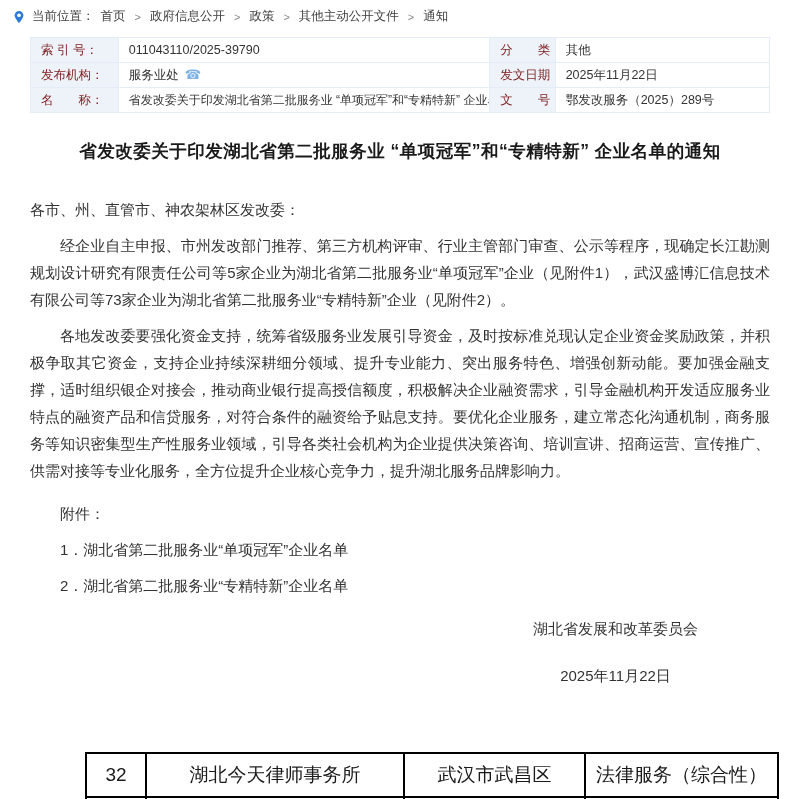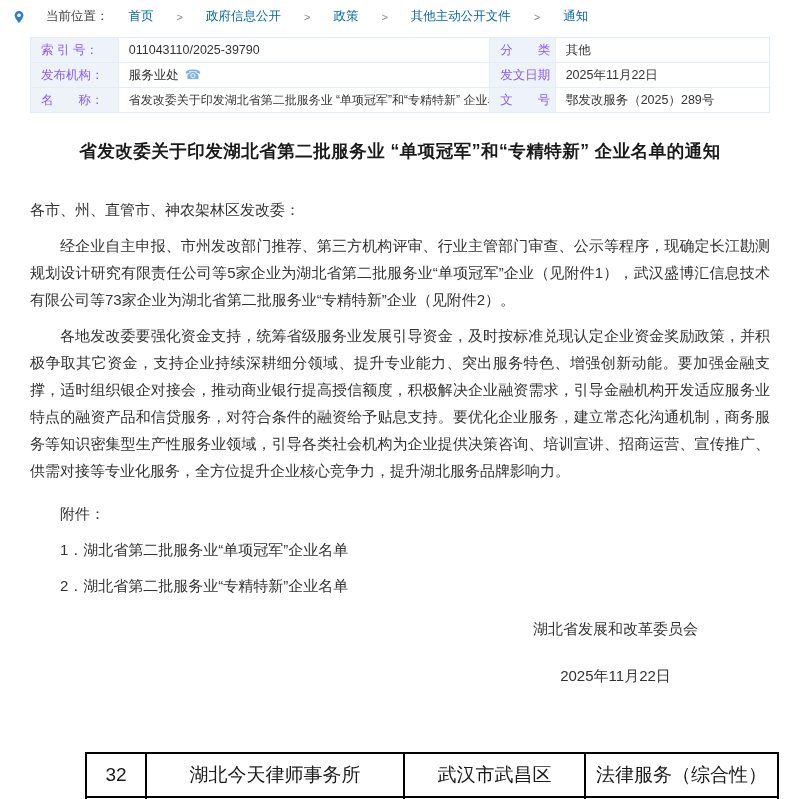--- a/index.html
+++ b/index.html
@@ -1,31 +1,31 @@
 <!DOCTYPE html>
 <html><head>
 <meta charset="utf-8">
 <style>
   * { margin:0; padding:0; box-sizing:border-box; }
   html,body { width:800px; height:799px; overflow:hidden; background:#ffffff;
     font-family:"Liberation Sans","DejaVu Sans",sans-serif; color:#333; }
 
   
-  .breadcrumb { display:flex; align-items:center; gap:20px; padding:8px 10px 6px 12px;
+  .breadcrumb { display:flex; align-items:center; gap:6px; padding:8px 10px 6px 12px;
     font-size:12.5px; color:#444; }
   .breadcrumb .pin { display:inline-flex; width:14px; height:14px; }
-  .breadcrumb a { color:#0369a1; text-decoration:none; cursor:pointer;font-family:Liberation Serif, serif; }
+  .breadcrumb a { color:#404040; text-decoration:none; cursor:pointer;font-family:Liberation Serif, serif; }
   .breadcrumb .sep { color:#888; margin:0 3px; font-size:11px; }
 
   
   .meta-table { width:740px; margin:6px auto 0 auto; border-collapse:collapse;
     font-size:12.5px; table-layout:fixed; }
   .meta-table td { border:1px solid #e4ecf7; height:25px; padding:3px 10px;
     vertical-align:middle; color:#333; overflow:hidden; white-space:nowrap; }
-  .meta-table td.lbl { background:#eef3fa; color:#8b5cf6; }
+  .meta-table td.lbl { background:#eef3fa; color:#7f1d1d; }
   .col-l1 { width:86px; } .col-v1 { width:364px; } .col-l2 { width:64px; } .col-v2 { width:210px; }
   .phone { color:#7fb2e3; font-size:13px; margin-left:6px; cursor:pointer; }
 
   
   .doc-title { margin:26px 30px 0 30px; text-align:center; font-size:17.5px;
     font-weight:bold; color:#1a1a1a; letter-spacing:0.5px; }
   .doc-body { padding:24px 30px 0 30px; font-size:15px; line-height:27px; color:#333;
     text-align:justify; }
   .doc-body p { margin:9px 0; }
   .doc-body p.indent { text-indent:2em; }

